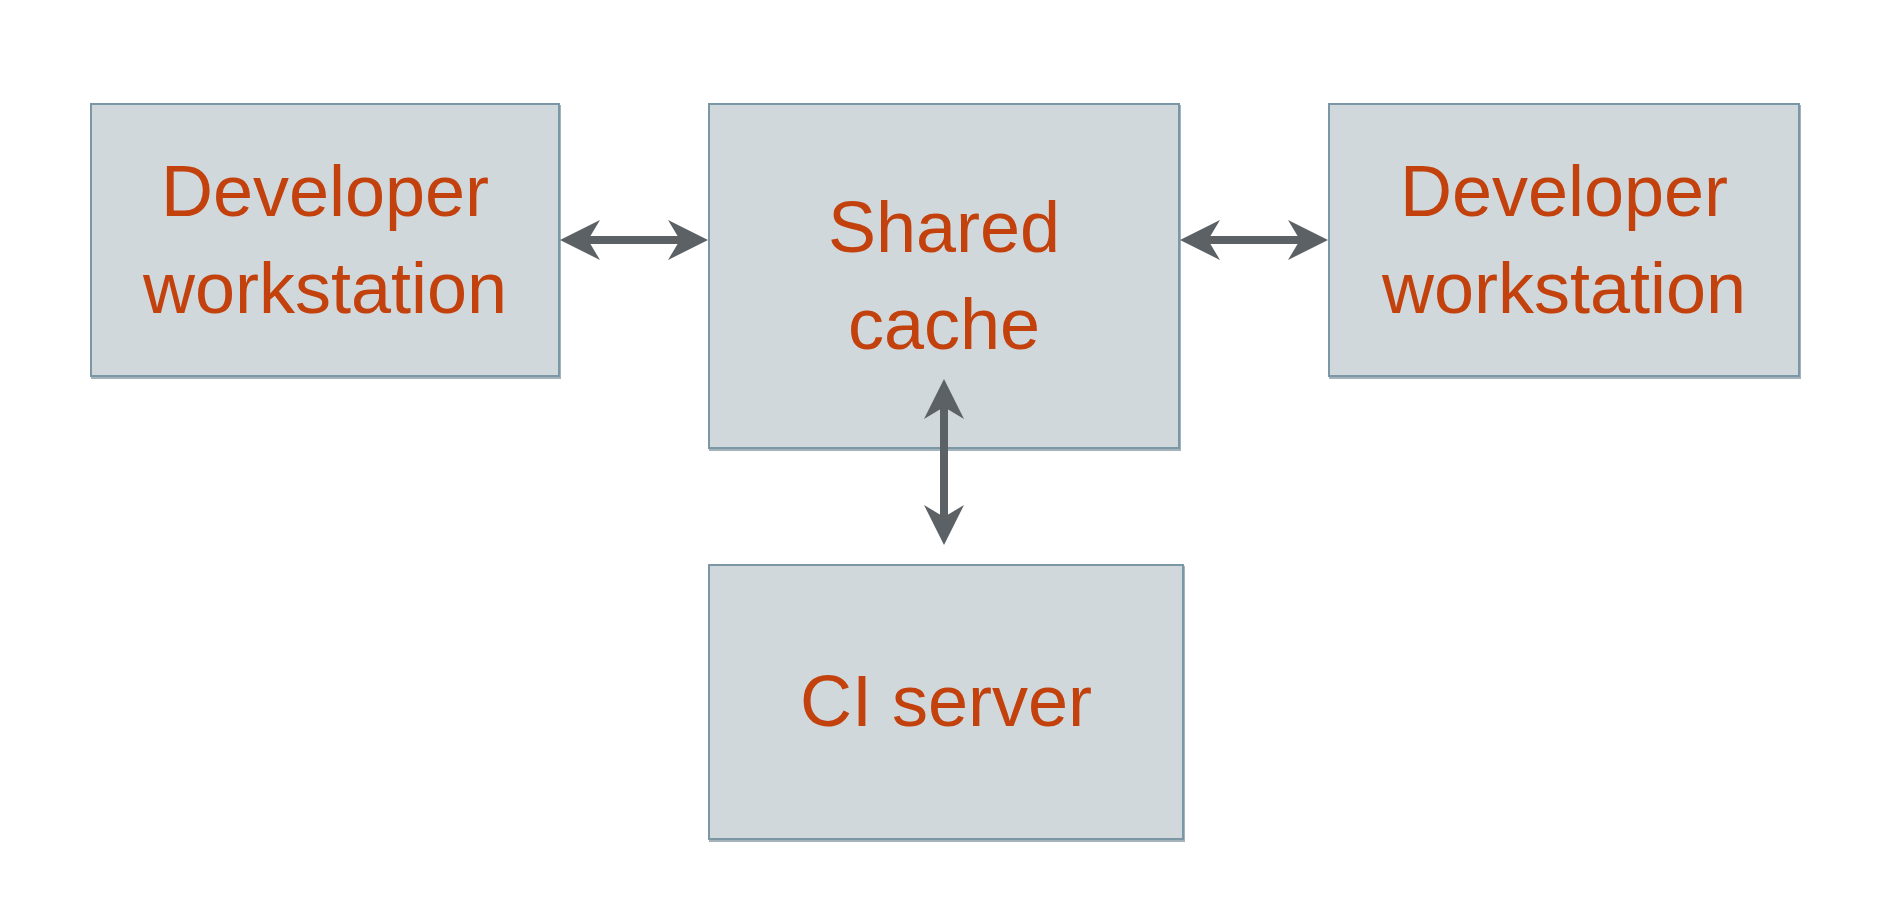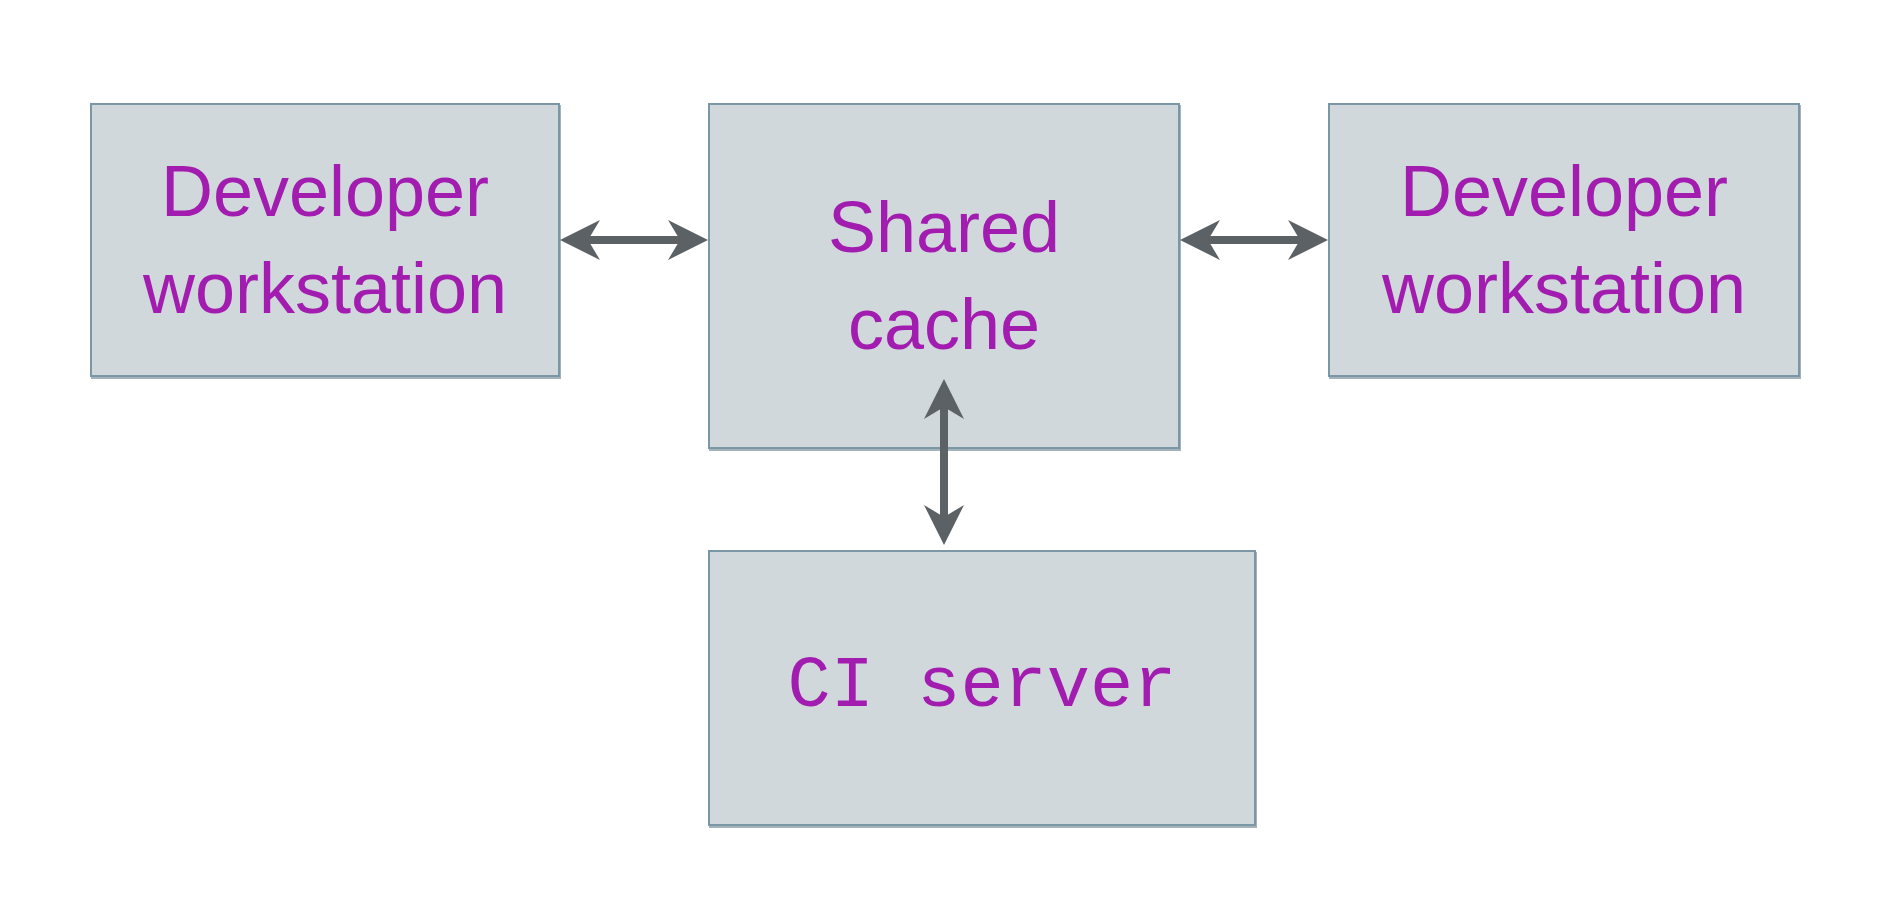--- a/index.html
+++ b/index.html
@@ -22,28 +22,28 @@
     border: 2px solid #7b96a4;
     box-shadow: 1px 2px 0 rgba(90, 115, 128, 0.55);
     display: flex;
     align-items: center;
     justify-content: center;
     text-align: center;
   }
   .node .label {
     font-size: 72px;
     line-height: 1.35;
-    color: #a21caf;
+    color: #c2410c;
     letter-spacing: 0px;
     padding: 0 18px;
   }
   #node-dev-left   { left: 90px;   top: 103px; width: 470px; height: 274px; }
   #node-cache      { left: 708px;  top: 103px; width: 472px; height: 346px; }
   #node-dev-right  { left: 1328px; top: 103px; width: 472px; height: 274px; }
-  #node-ci         { left: 708px;  top: 550px; width: 548px; height: 276px; font-family: Liberation Mono, monospace; }
+  #node-ci         { left: 708px;  top: 564px; width: 476px; height: 276px; }
 
   .edge { position: absolute; }
   #edge-left     { left: 558px;  top: 208px; }
   #edge-right    { left: 1178px; top: 208px; }
   #edge-vertical { left: 912px;  top: 377px; }
 
   .arrow-fill   { fill: #5c6165; stroke: none; }
   .arrow-stroke { stroke: #5c6165; stroke-width: 8; fill: none; }
 </style>
 </head>

